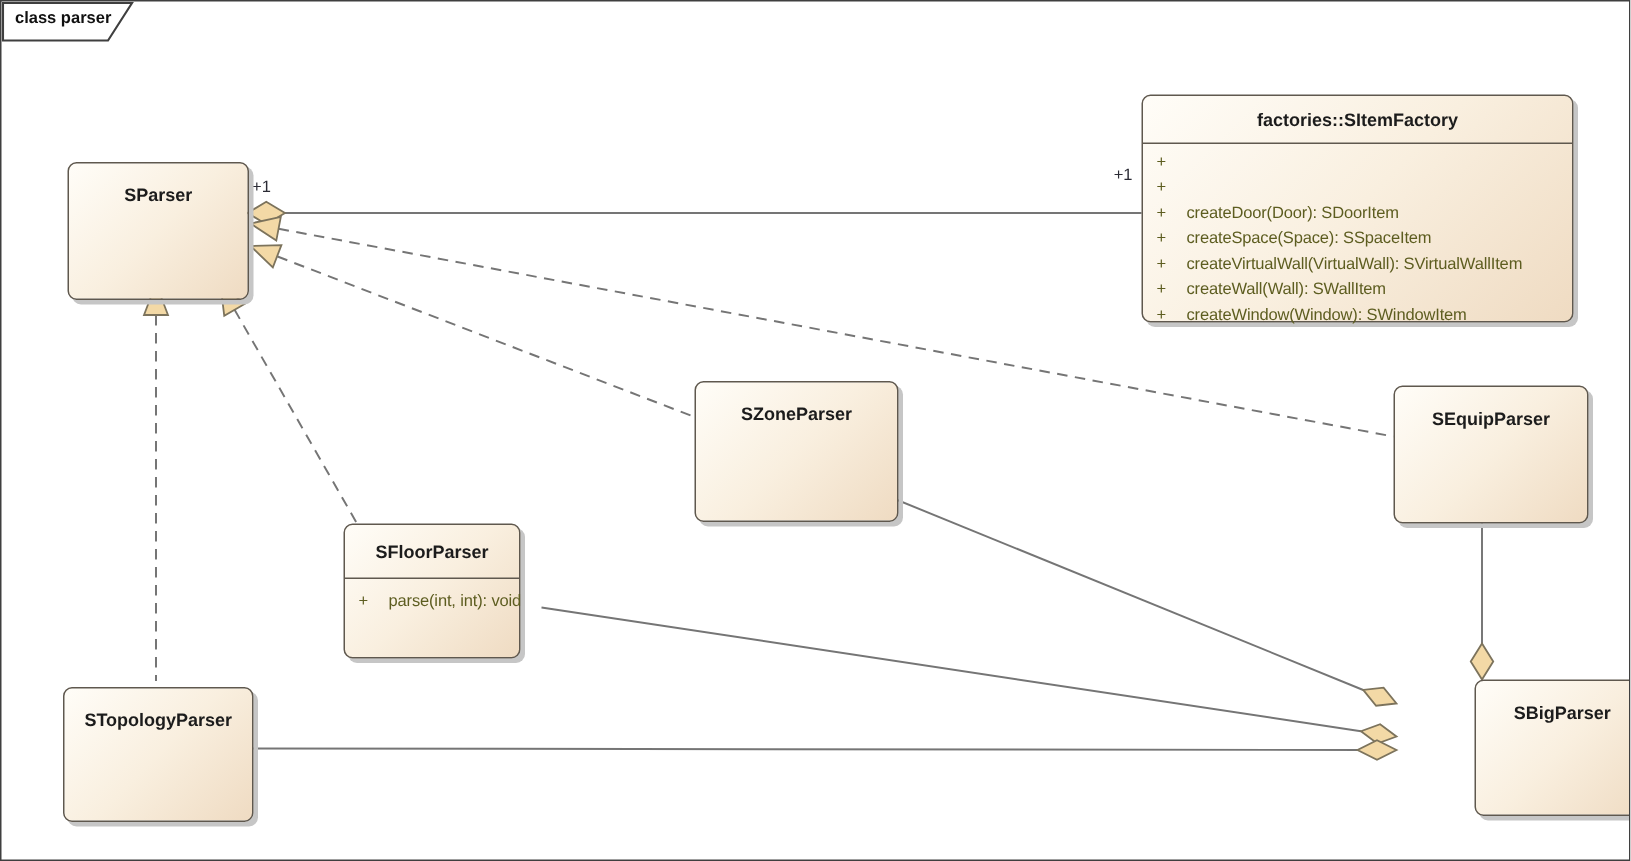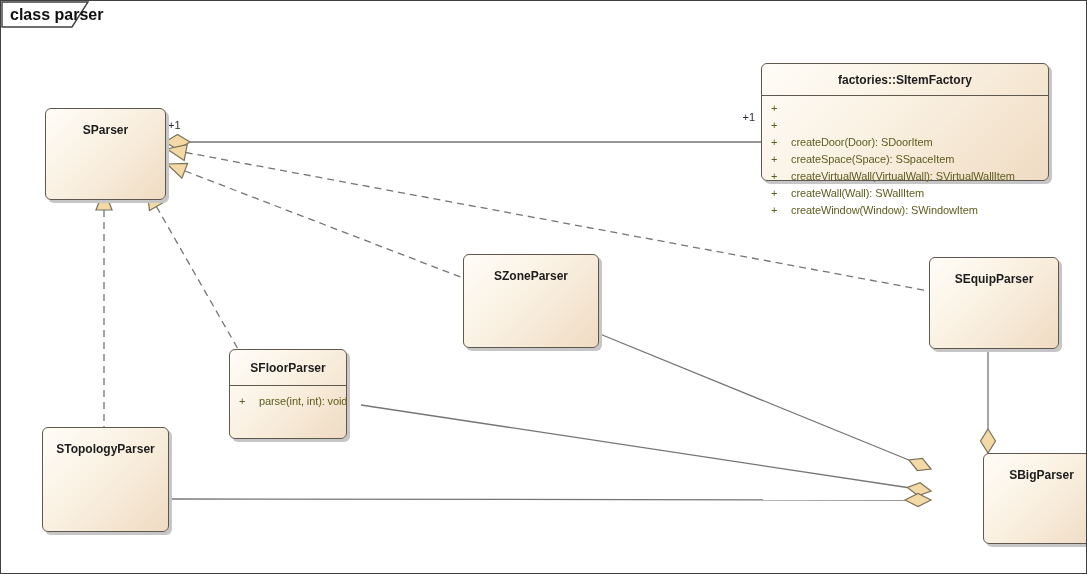--- a/index.html
+++ b/index.html
@@ -8,21 +8,21 @@
     border:1px solid #3f3f3f;box-sizing:border-box;overflow:hidden;
     font-family:"Liberation Sans", sans-serif;
   }
   #connector-layer{position:absolute;left:0;top:0;width:1087px;height:574px;z-index:1;}
   .conn{stroke:#757575;stroke-width:1.3;fill:none;}
   .dashed{stroke-dasharray:7 5;}
   .arrowhead{fill:#f3d9a6;stroke:#7c735c;stroke-width:1.2;}
   .frame-tab-path{fill:#ffffff;stroke:#3f3f3f;stroke-width:1.4;}
   .frame-tab-label{
     position:absolute;left:9px;top:5px;z-index:3;
-    font-size:16px;font-weight:bold;color:#101010;
+    font-size:11px;font-weight:bold;color:#101010;
   }
   .uml-box{
     position:absolute;z-index:2;box-sizing:border-box;
     border:1.3px solid #5f584e;border-radius:6px;
     background:linear-gradient(135deg,#fffdf8 0%,#f9efdf 50%,#efdbc2 100%);
     box-shadow:3px 3px 0 #c6c6c6;
   }
   .uml-title{
     display:block;font-weight:bold;font-size:12px;color:#1c1c1c;
     text-align:center;white-space:nowrap;
@@ -31,27 +31,27 @@
   .uml-header{border-bottom:1.3px solid #5f584e;display:flex;align-items:center;justify-content:center;}
   .m-list{padding-top:4px;}
   .m-row{position:relative;height:17px;line-height:17px;font-size:11px;color:#5d5d20;white-space:nowrap;}
   .m-vis{position:absolute;left:9px;}
   .m-sig{position:absolute;left:29px;letter-spacing:-0.1px;}
   .mult{
     position:absolute;z-index:2;font-size:11px;color:#2b2b35;white-space:nowrap;
   }
   
   #box-sparser        {left:44px; top:95px;  width:121px;height:92px;margin-top:12px;}
-  #box-sitemfactory   {left:760px;top:62px;  width:288px;height:118px;}
+  #box-sitemfactory   {left:760px;top:62px;  width:288px;height:152px;}
   #box-sitemfactory .uml-header{height:31px;}
   #box-szoneparser    {left:462px;top:253px; width:136px;height:94px;}
   #box-sfloorparser   {left:228px;top:348px; width:118px;height:90px;}
   #box-sfloorparser .uml-header{height:35px;}
   #box-sfloorparser .m-list{padding-top:7px;}
-  #box-stopologyparser{left:41px; top:426px; width:127px;height:105px;}
+  #box-stopologyparser{left:41px; top:457px; width:127px;height:90px;}
   #box-sequipparser   {left:928px;top:256px; width:130px;height:92px;}
   #box-sbigparser     {left:982px;top:452px; width:117px;height:91px;}
   #mult-src{left:167px;top:118px;}
   #mult-tgt{left:716px;top:110px;width:38px;text-align:right;}
 </style>
 </head>
 <body>
 
 <div id="canvas">
 

